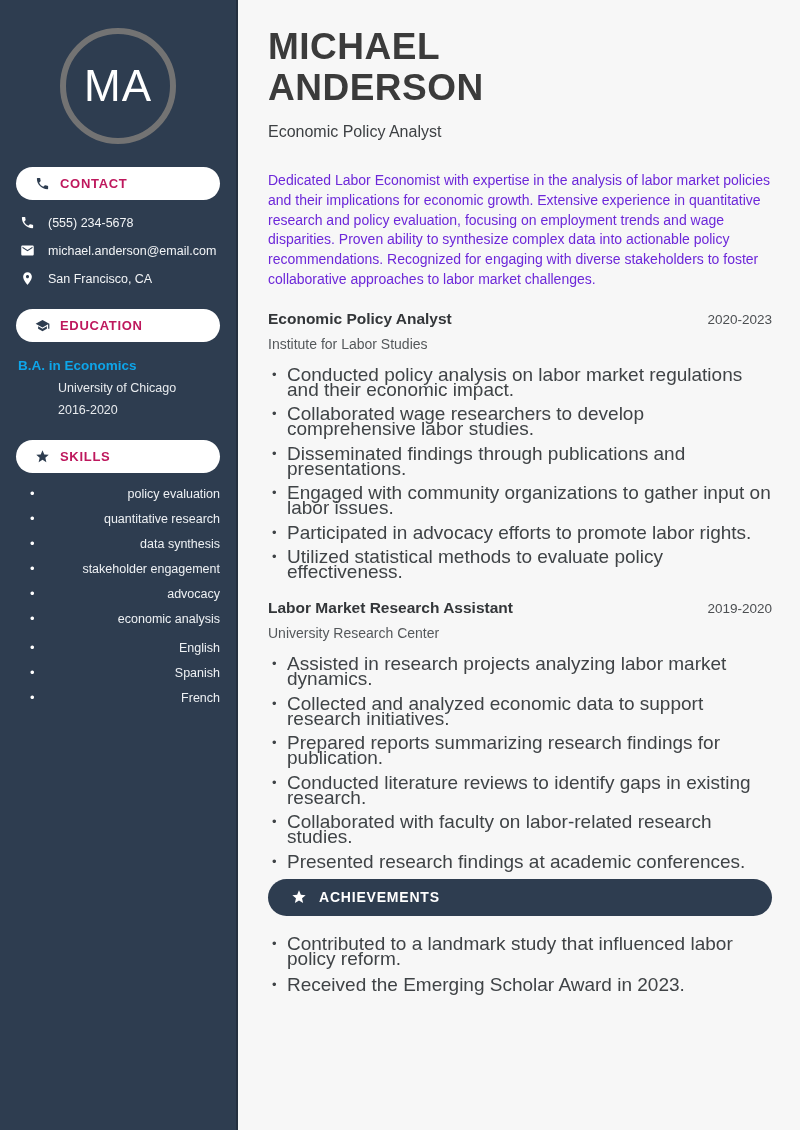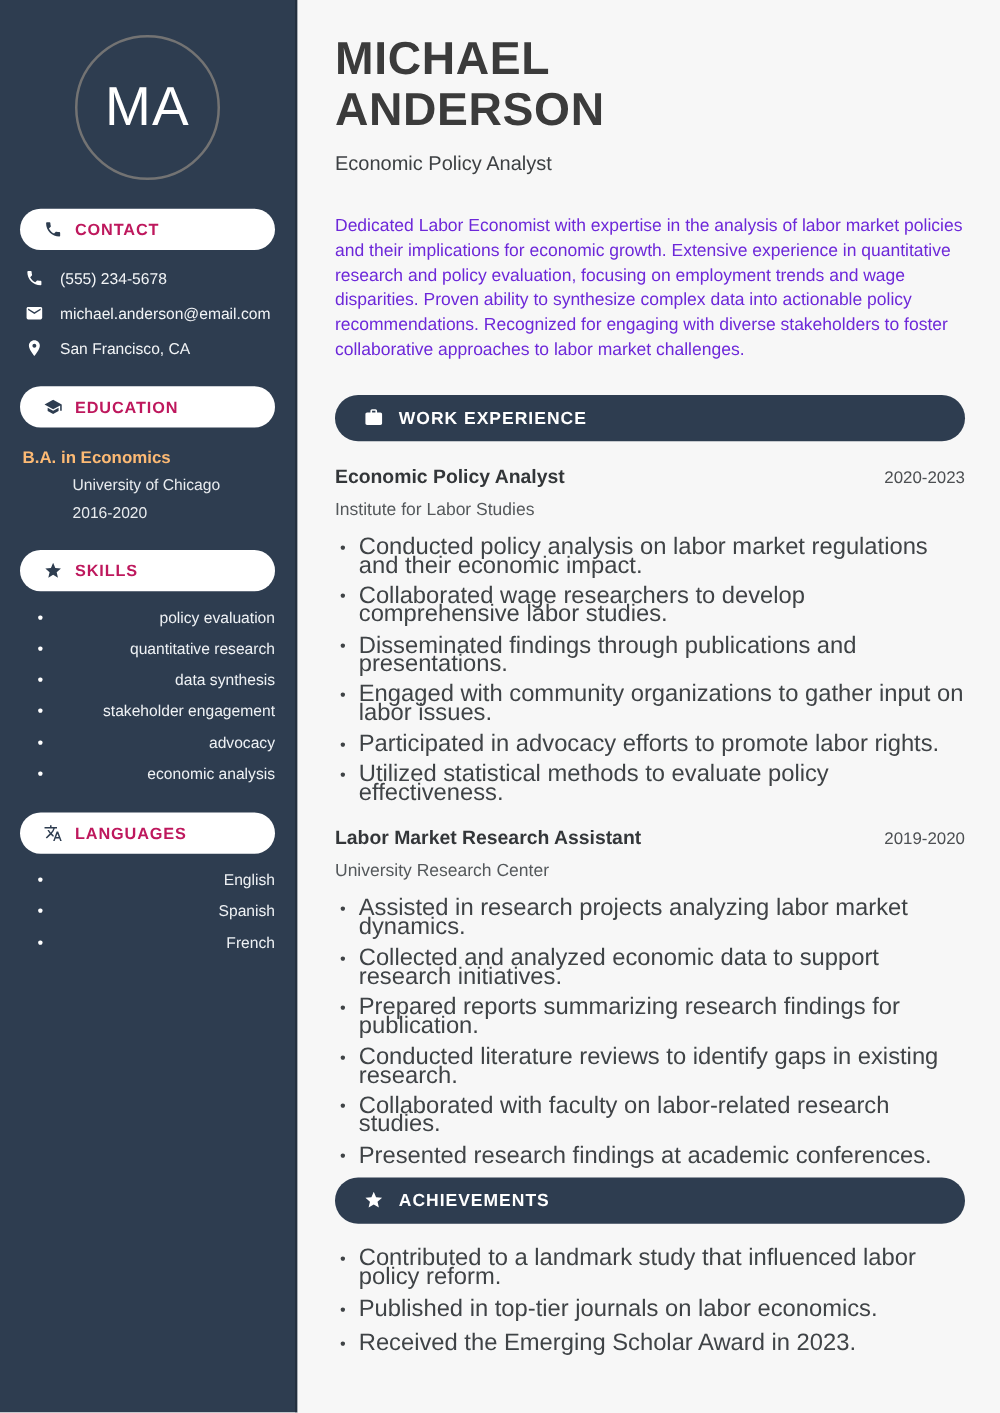--- a/index.html
+++ b/index.html
@@ -15,42 +15,42 @@
   .sidebar {
     width: 238px; flex-shrink: 0;
     background: #2e3d50;
     border-right: 2px solid #24303f;
     color: #fff;
     padding: 28px 16px 0 16px;
   }
   .avatar-wrap { display: flex; justify-content: center; margin-bottom: 23px; }
   .avatar {
     width: 116px; height: 116px; border-radius: 50%;
-    border: 2px solid #737373;
+    border: 6px solid #737373;
     display: flex; align-items: center; justify-content: center;
     font-size: 44px; letter-spacing: 1px; color: #fff; font-weight: 400;
   }
   .side-pill {
     background: #ffffff; color: #be185d;
     height: 33px; border-radius: 20px;
     display: flex; align-items: center; gap: 10px;
     padding: 0 12px 0 19px;
     font-size: 13px; font-weight: bold; letter-spacing: 0.7px;
     margin-top: 23px;
   }
   .side-pill:first-of-type { margin-top: 0; }
   .side-pill svg { width: 15px; height: 15px; fill: #2e3d50; flex-shrink: 0; }
   .contact-list { list-style: none; margin: 15px 0 0 0; padding: 0 0 0 4px; }
   .contact-row {
     display: flex; align-items: center; gap: 13px;
     font-size: 12.5px; color: #f2f4f6; margin-bottom: 13px;
   }
   .contact-row svg { width: 15px; height: 15px; fill: #ffffff; flex-shrink: 0; }
   .edu-block { padding: 16px 0 0 2px; }
-  .edu-degree { font-size: 13.5px; font-weight: bold; color: #fdba74; }
+  .edu-degree { font-size: 13.5px; font-weight: bold; color: #0ea5e9; }
   .edu-line { font-size: 12.5px; color: #e8ebee; margin-top: 8px; margin-left: 40px; }
   .side-list { list-style: none; margin: 13px 0 0 0; padding: 0 0 0 14px; text-align: right; }
   .side-list li {
     position: relative; font-size: 12.5px; color: #eef1f4;
     padding-left: 14px; margin-bottom: 9px; line-height: 16px;
   }
   .side-list li::before {
     content: "•"; position: absolute; left: 0; top: 0;
     color: #ffffff; font-size: 13px;
   }
@@ -153,47 +153,35 @@
     </div>
     <ul class="side-list">
         <li>policy evaluation</li>
         <li>quantitative research</li>
         <li>data synthesis</li>
         <li>stakeholder engagement</li>
         <li>advocacy</li>
         <li>economic analysis</li>
       </ul>
 
-    <div class="side-pill">
-      <svg viewBox="0 0 24 24">
-          <path d="M12.87 15.07l-2.54-2.51.03-.03c1.74-1.94 2.98-4.17 3.71-6.53H17V4h-7V2H8v2H1v1.99h11.17C11.5 7.92 10.44 9.75 9 11.35 8.07 10.32 7.3 9.19 6.69 8h-2c.73 1.63 1.73 3.17 2.98 4.56l-5.09 5.02L4 19l5-5 3.11 3.11.76-2.04zM18.5 10h-2L12 22h2l1.12-3h4.75L21 22h2l-4.5-12zm-2.62 7l1.62-4.33L19.12 17h-3.24z"></path>
-        </svg>
-      <span>LANGUAGES</span>
-    </div>
     <ul class="side-list">
         <li>English</li>
         <li>Spanish</li>
         <li>French</li>
       </ul>
   </aside>
 
   <main class="main">
     <h1 class="name">
       <span>MICHAEL</span><br>
       <span>ANDERSON</span>
     </h1>
     <div class="subtitle">Economic Policy Analyst</div>
     <p class="summary">Dedicated Labor Economist with expertise in the analysis of labor market policies and their implications for economic growth. Extensive experience in quantitative research and policy evaluation, focusing on employment trends and wage disparities. Proven ability to synthesize complex data into actionable policy recommendations. Recognized for engaging with diverse stakeholders to foster collaborative approaches to labor market challenges.</p>
 
-    <div class="main-pill">
-      <svg viewBox="0 0 24 24">
-          <path d="M20 6h-4V4c0-1.11-.89-2-2-2h-4c-1.11 0-2 .89-2 2v2H4c-1.11 0-1.99.89-1.99 2L2 19c0 1.11.89 2 2 2h16c1.11 0 2-.89 2-2V8c0-1.11-.89-2-2-2zm-6 0h-4V4h4v2z"></path>
-        </svg>
-      <span>WORK EXPERIENCE</span>
-    </div>
 
     <section class="job">
       <div class="job-head">
         <h3 class="job-title">Economic Policy Analyst</h3>
         <span class="job-dates">2020-2023</span>
       </div>
       <div class="company">Institute for Labor Studies</div>
       <ul class="bullets">
           <li>Conducted policy analysis on labor market regulations and their economic impact.</li>
           <li>Collaborated wage researchers to develop comprehensive labor studies.</li>
@@ -221,18 +209,17 @@
     </section>
 
     <div class="main-pill ach-pill">
       <svg viewBox="0 0 24 24">
           <path d="M12 17.27L18.18 21l-1.64-7.03L22 9.24l-7.19-.61L12 2 9.19 8.63 2 9.24l5.46 4.73L5.82 21z"></path>
         </svg>
       <span>ACHIEVEMENTS</span>
     </div>
     <ul class="bullets achievements">
         <li>Contributed to a landmark study that influenced labor policy reform.</li>
-        <li>Published in top-tier journals on labor economics.</li>
         <li>Received the Emerging Scholar Award in 2023.</li>
       </ul>
   </main>
 
 </div>
 
 </body></html>

